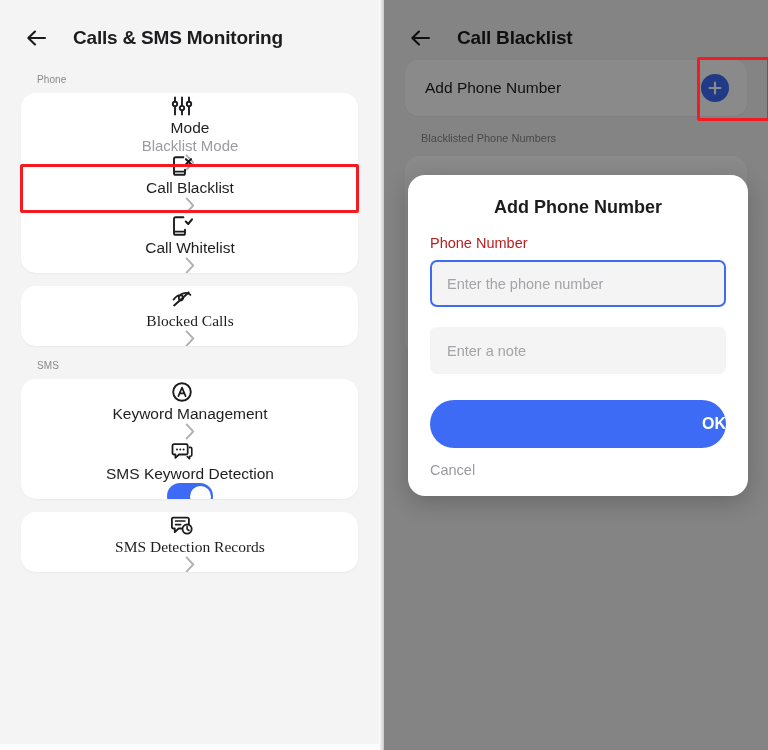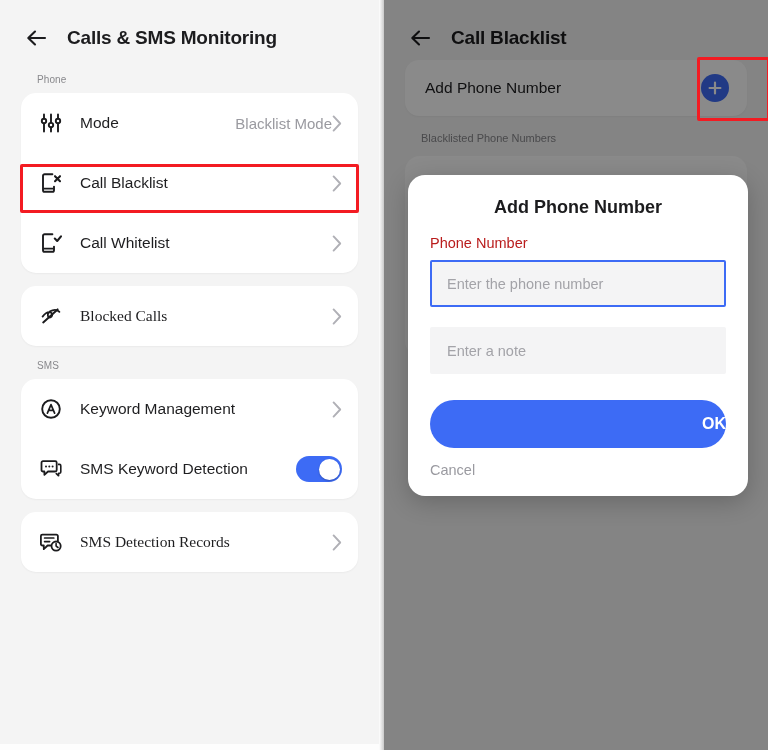--- a/index.html
+++ b/index.html
@@ -29,21 +29,21 @@
   .panel-right {
     position: relative;
     width: 384px; height: 750px;
     background: #f4f4f4;
     overflow: hidden;
   }
 
   
   .hdr {
     display: flex; align-items: center;
-    gap: 17px;
+    gap: 23px;
     padding: 16px 0 0 24px;
     height: 60px;
   }
   .back-arrow {
     width: 26px; height: 26px;
     display: flex; align-items: center; justify-content: center;
     flex: 0 0 auto;
   }
   .hdr-title {
     font-size: 19px;
@@ -70,20 +70,21 @@
     overflow: hidden;
   }
   .card + .card { margin-top: 13px; font-family: Liberation Serif, serif; }
 
   .row {
     display: flex;
     align-items: center;
     height: 60px;
     padding: 0 16px 0 17px;
     position: relative;
+    flex-direction: column;
   }
   .row-ico {
     width: 26px; height: 26px;
     flex: 0 0 auto;
     display: flex; align-items: center; justify-content: center;
     margin-right: 16px;
   }
   .row-label {
     font-size: 15.5px;
     color: #1e1e20;
@@ -213,21 +214,21 @@
     margin-bottom: 17px;
   }
   .field-label {
     font-size: 14.5px;
     color: #b91c1c;
     margin-bottom: 9px;
   }
   .field-input {
     width: 100%;
     height: 47px;
-    border-radius: 2px;
+    border-radius: 7px;
     background: #f4f4f5;
     border: 2px solid transparent;
     padding: 4px 15px;
     font-size: 14.5px;
     font-family: "Liberation Sans", sans-serif;
     color: #1c1c1e;
     outline: none;
   }
   .field-input::placeholder { color: #a3a3a8; }
   .field-input.focused {

